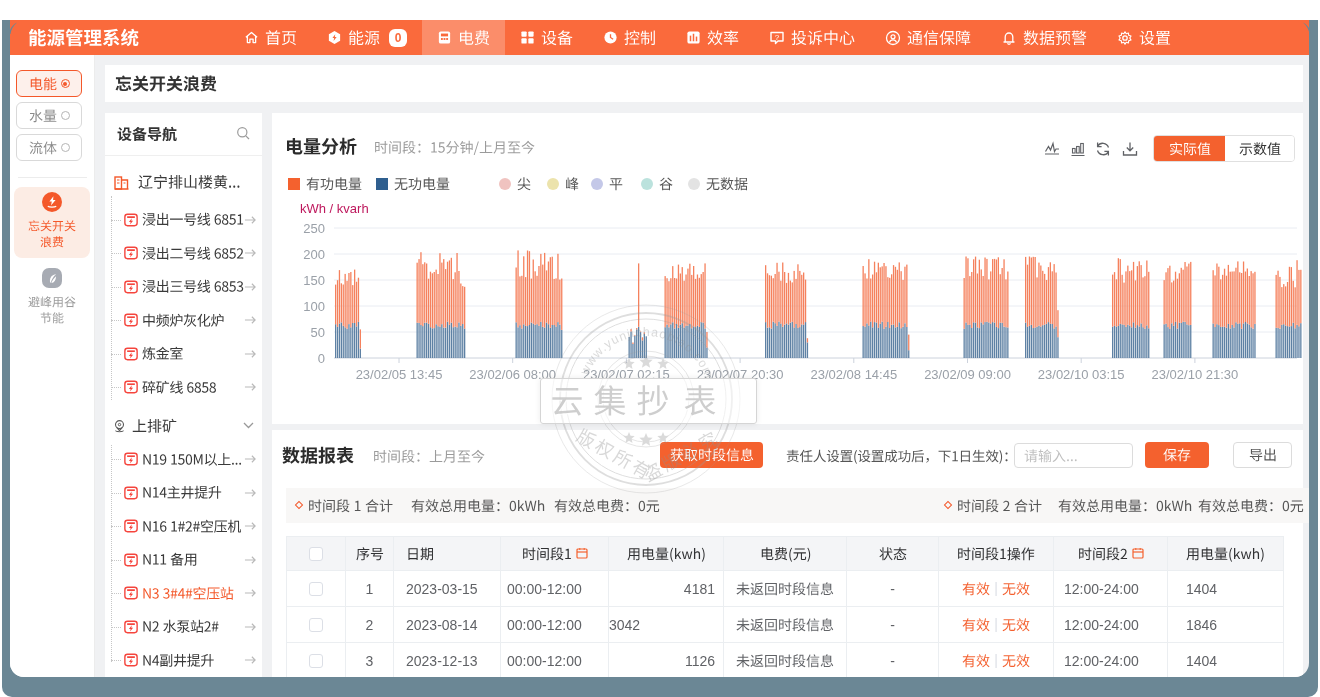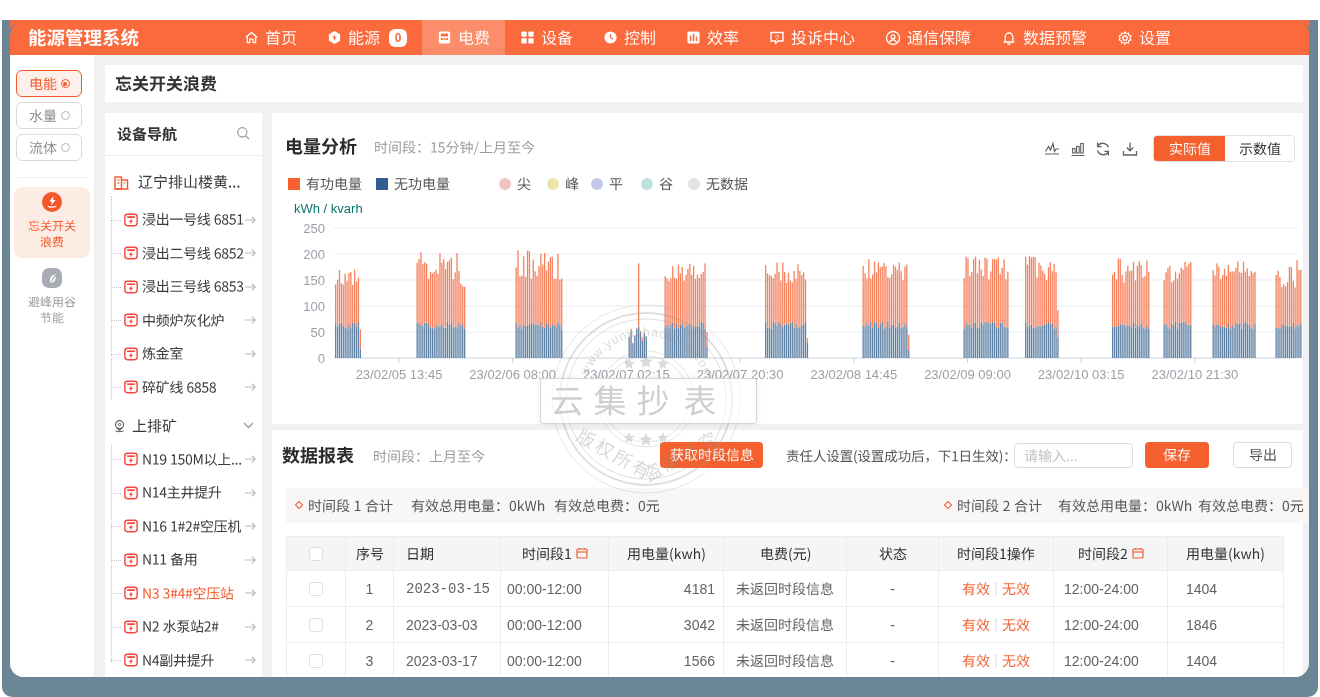--- a/index.html
+++ b/index.html
@@ -744,21 +744,21 @@
 <div class="legend" style="left:416px;top:60px;height:21px;">
         <span class="lc" style="background:#e3e3e3;"></span>
         <svg style="vertical-align:middle" width="42" height="20" viewBox="0 0 42 20">
           <g fill="#555" transform="translate(0,15.1) scale(0.01400,-0.01400)">
             <use href="#g65e0R" x="0"></use>
             <use href="#g6570R" x="1000"></use>
             <use href="#g636eR" x="2000"></use>
           </g>
         </svg>
       </div>
-<div class="abs" style="left:22px;top:88px;font-size:13px;color:#0f766e;">kWh / kvarh</div>
+<div class="abs" style="left:28px;top:88px;font-size:13px;color:#be185d;">kWh / kvarh</div>
 <svg class="abs" style="left:0;top:0;" width="1031" height="280" viewBox="0 0 1031 280">
         <line x1="62" y1="115" x2="1025" y2="115" stroke="#e9ecf2" stroke-width="1"></line>
         <text x="53" y="119.5" text-anchor="end" class="ax">250</text>
         <line x1="62" y1="141" x2="1025" y2="141" stroke="#e9ecf2" stroke-width="1"></line>
         <text x="53" y="145.5" text-anchor="end" class="ax">200</text>
         <line x1="62" y1="167" x2="1025" y2="167" stroke="#e9ecf2" stroke-width="1"></line>
         <text x="53" y="171.5" text-anchor="end" class="ax">150</text>
         <line x1="62" y1="193" x2="1025" y2="193" stroke="#e9ecf2" stroke-width="1"></line>
         <text x="53" y="197.5" text-anchor="end" class="ax">100</text>
         <line x1="62" y1="219" x2="1025" y2="219" stroke="#e9ecf2" stroke-width="1"></line>
@@ -1579,21 +1579,21 @@
                   <use href="#g68R" x="4692"></use>
                   <use href="#g29R" x="5299"></use>
                 </g>
               </svg></th>
           </tr>
 <tr>
             <td style="text-align:center;">
               <div class="cbx"></div>
             </td>
             <td style="text-align:center;">1</td>
-            <td style="padding-left:12px;font-family:Liberation Mono, monospace;">2023-03-15</td>
+            <td style="padding-left:12px;">2023-03-15</td>
             <td style="padding-left:6px;">00:00-12:00</td>
             <td style="text-align:right;padding-right:8px;">4181</td>
             <td style="text-align:center;"><svg style="vertical-align:middle" width="98" height="20" viewBox="0 0 98 20">
                 <g fill="#606266" transform="translate(0,15.1) scale(0.01400,-0.01400)">
                   <use href="#g672aR" x="0"></use>
                   <use href="#g8fd4R" x="1000"></use>
                   <use href="#g56deR" x="2000"></use>
                   <use href="#g65f6R" x="3000"></use>
                   <use href="#g6bb5R" x="4000"></use>
                   <use href="#g4fe1R" x="5000"></use>
@@ -1613,23 +1613,23 @@
                 </g>
               </svg></td>
             <td style="padding-left:10px;">12:00-24:00</td>
             <td style="padding-left:18px;">1404</td>
           </tr>
 <tr>
             <td style="text-align:center;">
               <div class="cbx"></div>
             </td>
             <td style="text-align:center;">2</td>
-            <td style="padding-left:12px;">2023-03-03</td>
+            <td style="padding-left:12px;">2023-08-14</td>
             <td style="padding-left:6px;">00:00-12:00</td>
-            <td style="text-align:right;padding-right:8px;">3042</td>
+            <td style="padding-right:8px;">3042</td>
             <td style="text-align:center;"><svg style="vertical-align:middle" width="98" height="20" viewBox="0 0 98 20">
                 <g fill="#606266" transform="translate(0,15.1) scale(0.01400,-0.01400)">
                   <use href="#g672aR" x="0"></use>
                   <use href="#g8fd4R" x="1000"></use>
                   <use href="#g56deR" x="2000"></use>
                   <use href="#g65f6R" x="3000"></use>
                   <use href="#g6bb5R" x="4000"></use>
                   <use href="#g4fe1R" x="5000"></use>
                   <use href="#g606fR" x="6000"></use>
                 </g>
@@ -1647,23 +1647,23 @@
                 </g>
               </svg></td>
             <td style="padding-left:10px;">12:00-24:00</td>
             <td style="padding-left:18px;">1846</td>
           </tr>
 <tr>
             <td style="text-align:center;">
               <div class="cbx"></div>
             </td>
             <td style="text-align:center;">3</td>
-            <td style="padding-left:12px;">2023-03-17</td>
+            <td style="padding-left:12px;">2023-12-13</td>
             <td style="padding-left:6px;">00:00-12:00</td>
-            <td style="text-align:right;padding-right:8px;">1566</td>
+            <td style="text-align:right;padding-right:8px;">1126</td>
             <td style="text-align:center;"><svg style="vertical-align:middle" width="98" height="20" viewBox="0 0 98 20">
                 <g fill="#606266" transform="translate(0,15.1) scale(0.01400,-0.01400)">
                   <use href="#g672aR" x="0"></use>
                   <use href="#g8fd4R" x="1000"></use>
                   <use href="#g56deR" x="2000"></use>
                   <use href="#g65f6R" x="3000"></use>
                   <use href="#g6bb5R" x="4000"></use>
                   <use href="#g4fe1R" x="5000"></use>
                   <use href="#g606fR" x="6000"></use>
                 </g>

